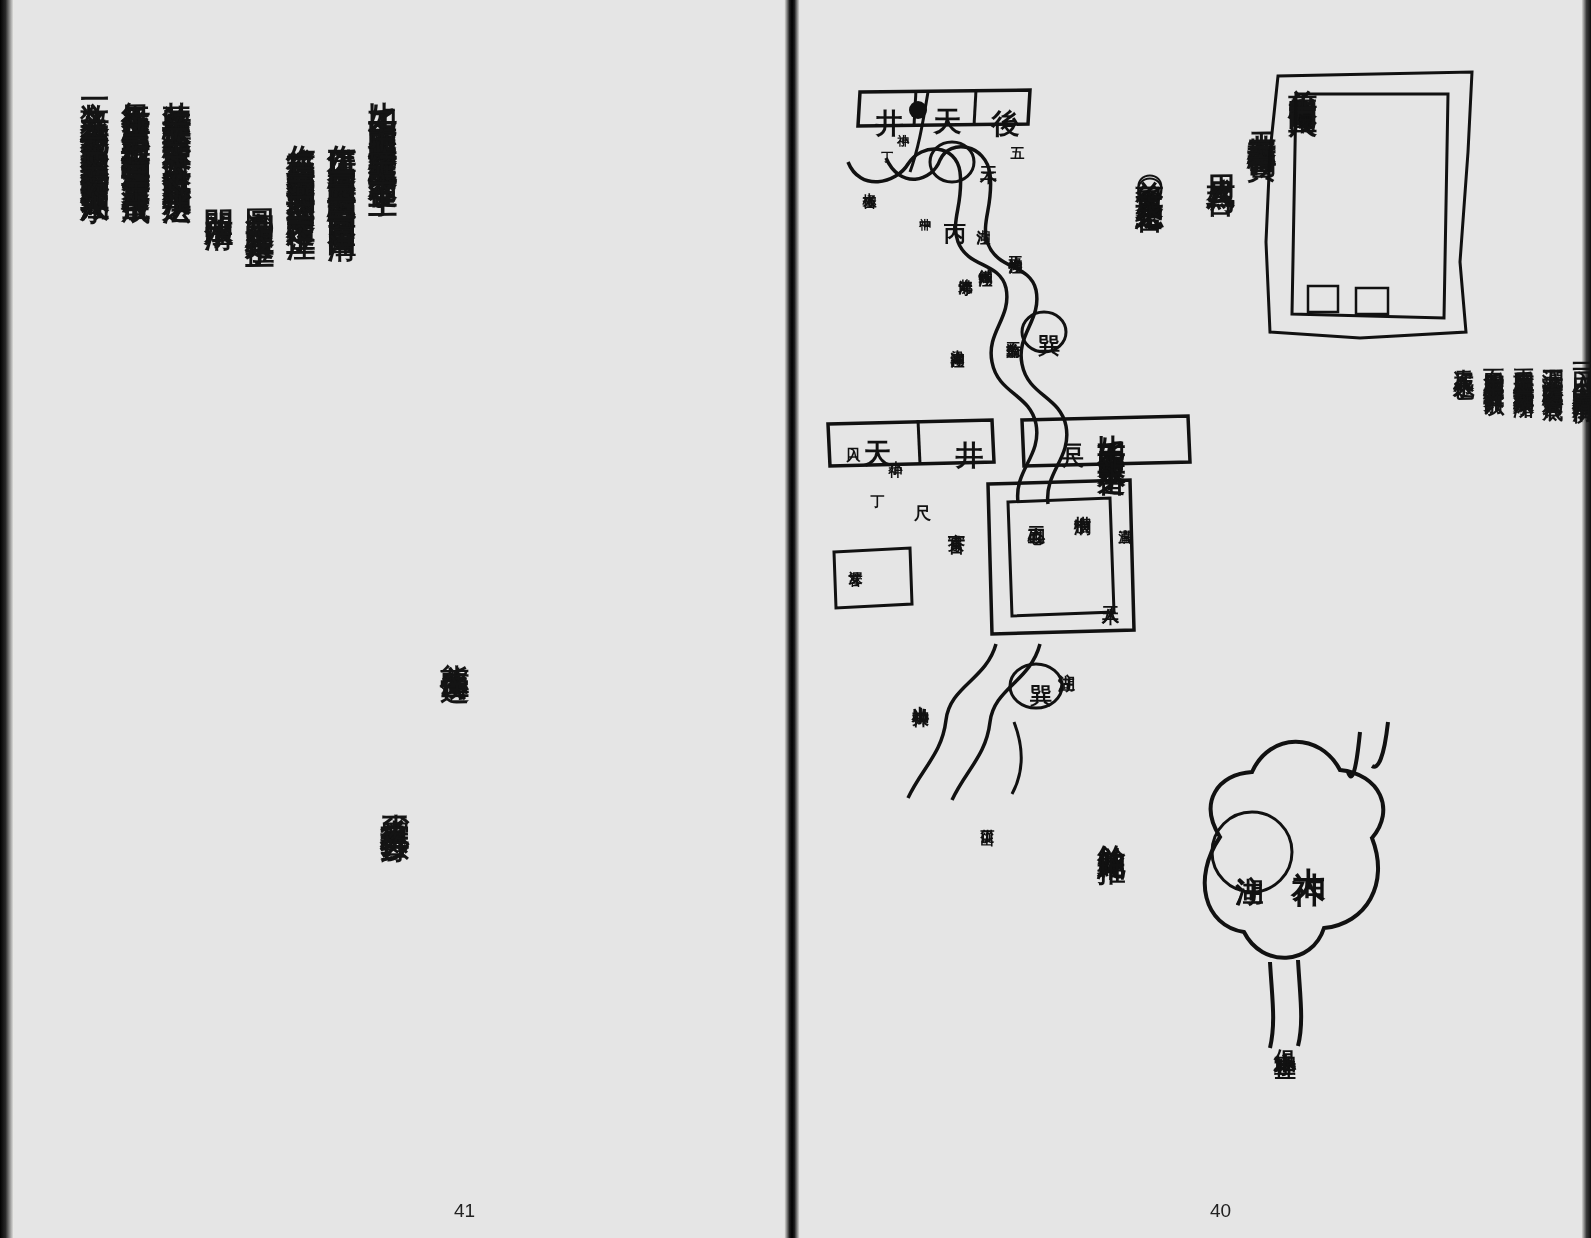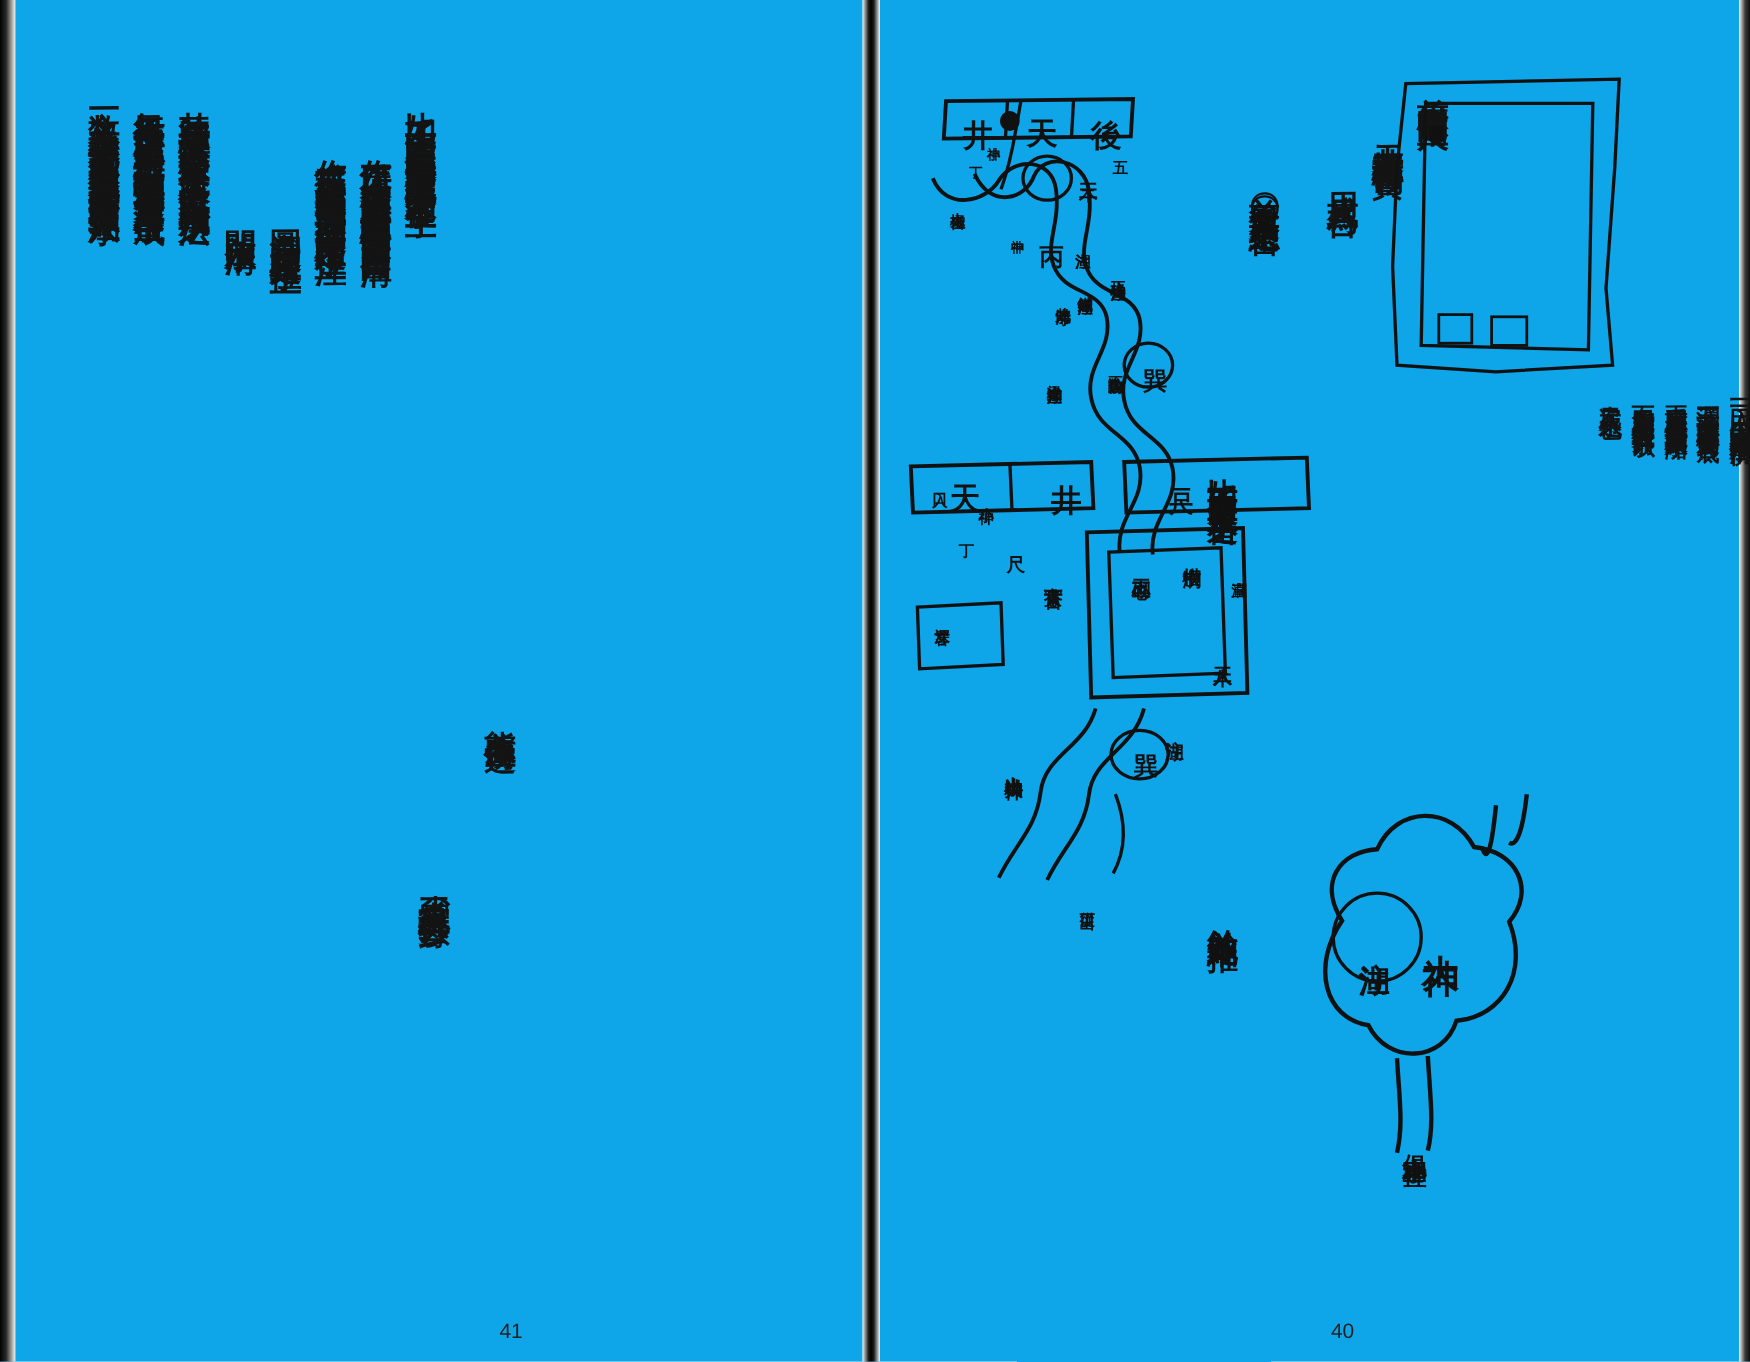--- a/index.html
+++ b/index.html
@@ -11,21 +11,21 @@
     width: 1591px;
     height: 1238px;
     overflow: hidden;
     font-family: "DejaVu Sans", sans-serif;
     color: #111;
   }
   .page {
     position: relative;
     width: 1591px;
     height: 1238px;
-    background: #0ea5e9;
+    background: #e5e5e5;
   }
   
   .gutter {
     position: absolute;
     top: 0;
     bottom: 0;
     left: 784px;
     width: 16px;
     background: linear-gradient(to right, #f4f4f2 0%, #1b1b1b 35%, #000 50%, #1b1b1b 65%, #f4f4f2 100%);
   }

